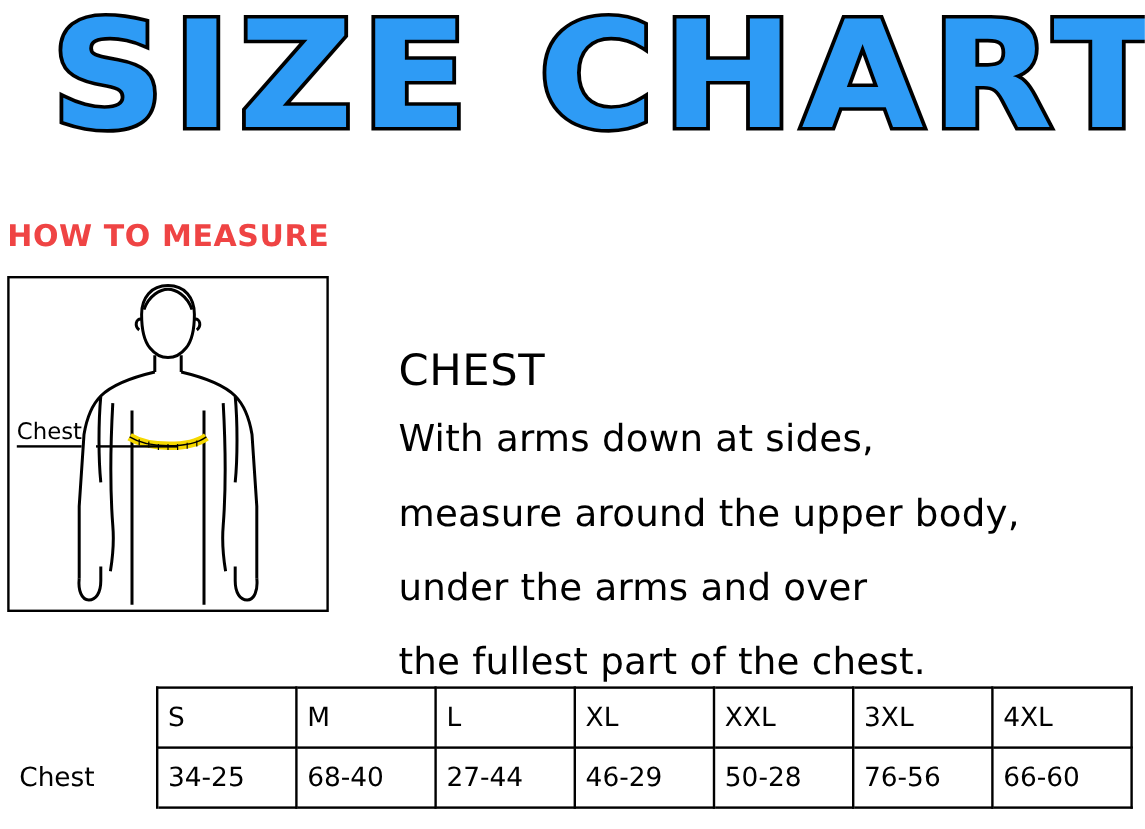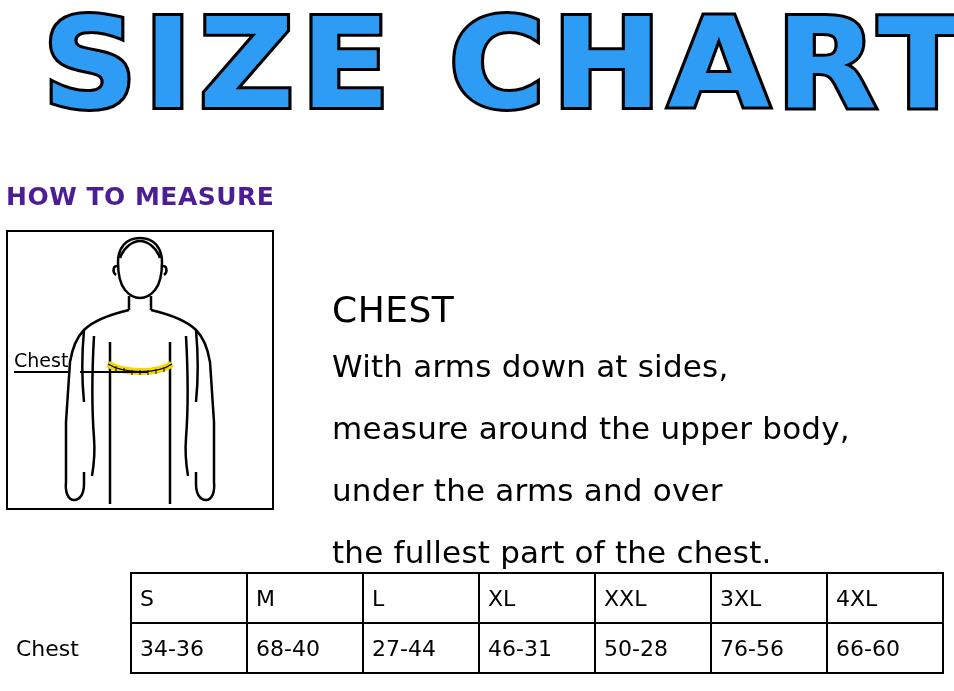--- a/index.html
+++ b/index.html
@@ -45,21 +45,21 @@
 
   
   .how-to {
     position: absolute;
     left: 6px;
     top: 182px;
     font-family: "DejaVu Sans", sans-serif;
     font-weight: bold;
     font-size: 25px;
     letter-spacing: 0.5px;
-    color: #4c1d95;
+    color: #ef4444;
   }
 
   
   .figure-box {
     position: absolute;
     left: 6px;
     top: 230px;
     width: 268px;
     height: 280px;
     border: 2px solid #000;
@@ -213,22 +213,22 @@
       <td>S</td>
       <td>M</td>
       <td>L</td>
       <td>XL</td>
       <td>XXL</td>
       <td>3XL</td>
       <td>4XL</td>
     </tr>
     <tr>
       <td class="rowhead col-label">Chest</td>
-      <td>34-36</td>
+      <td>34-25</td>
       <td>68-40</td>
       <td>27-44</td>
-      <td>46-31</td>
+      <td>46-29</td>
       <td>50-28</td>
       <td>76-56</td>
       <td>66-60</td>
     </tr>
   </tbody>
 </table>
 
 </body></html>

